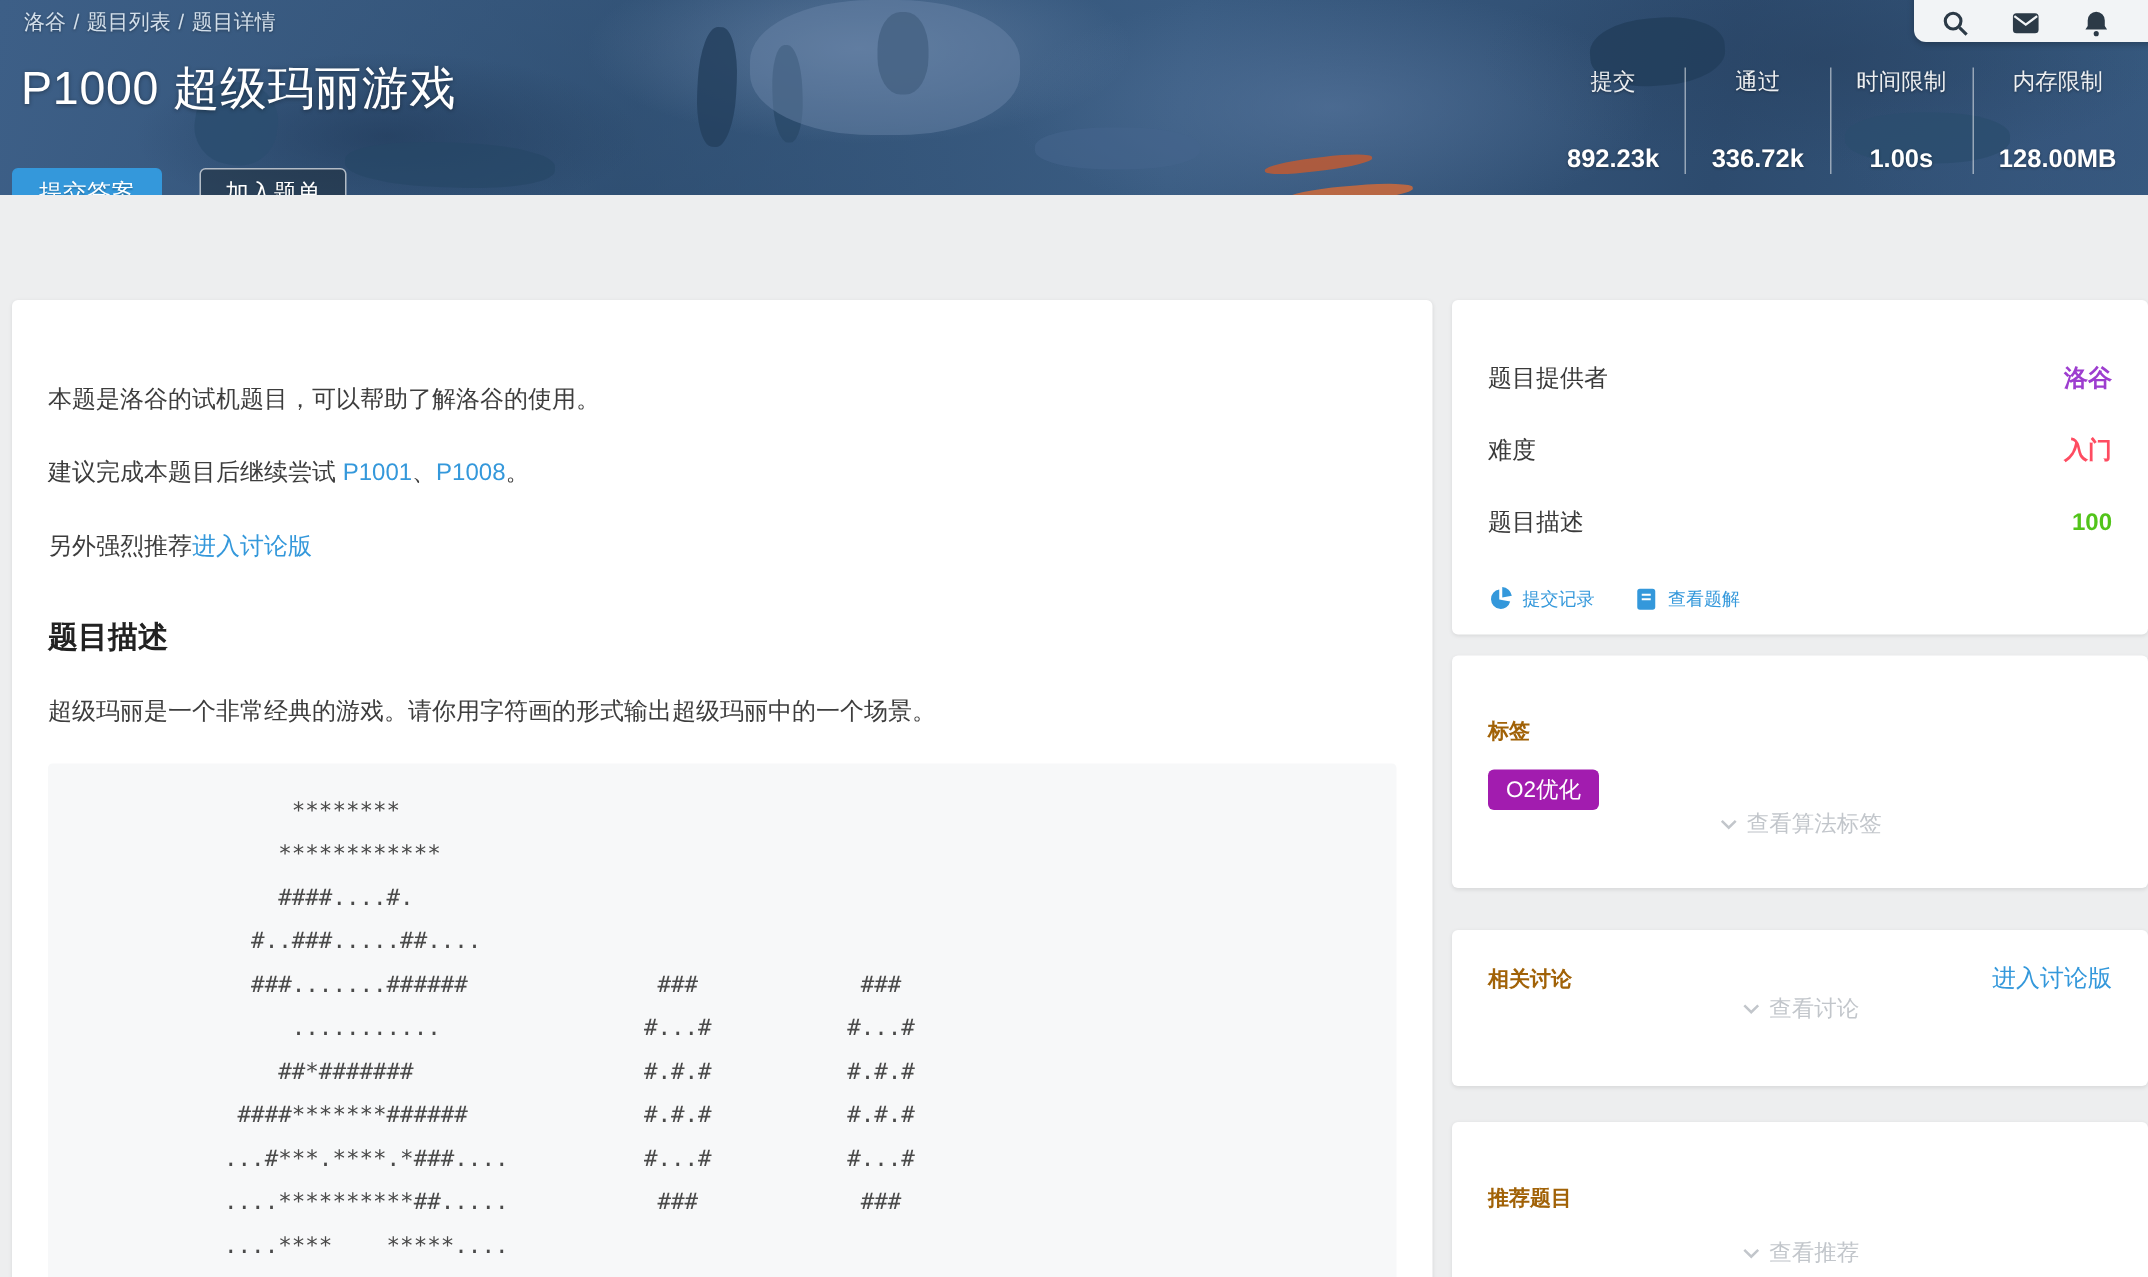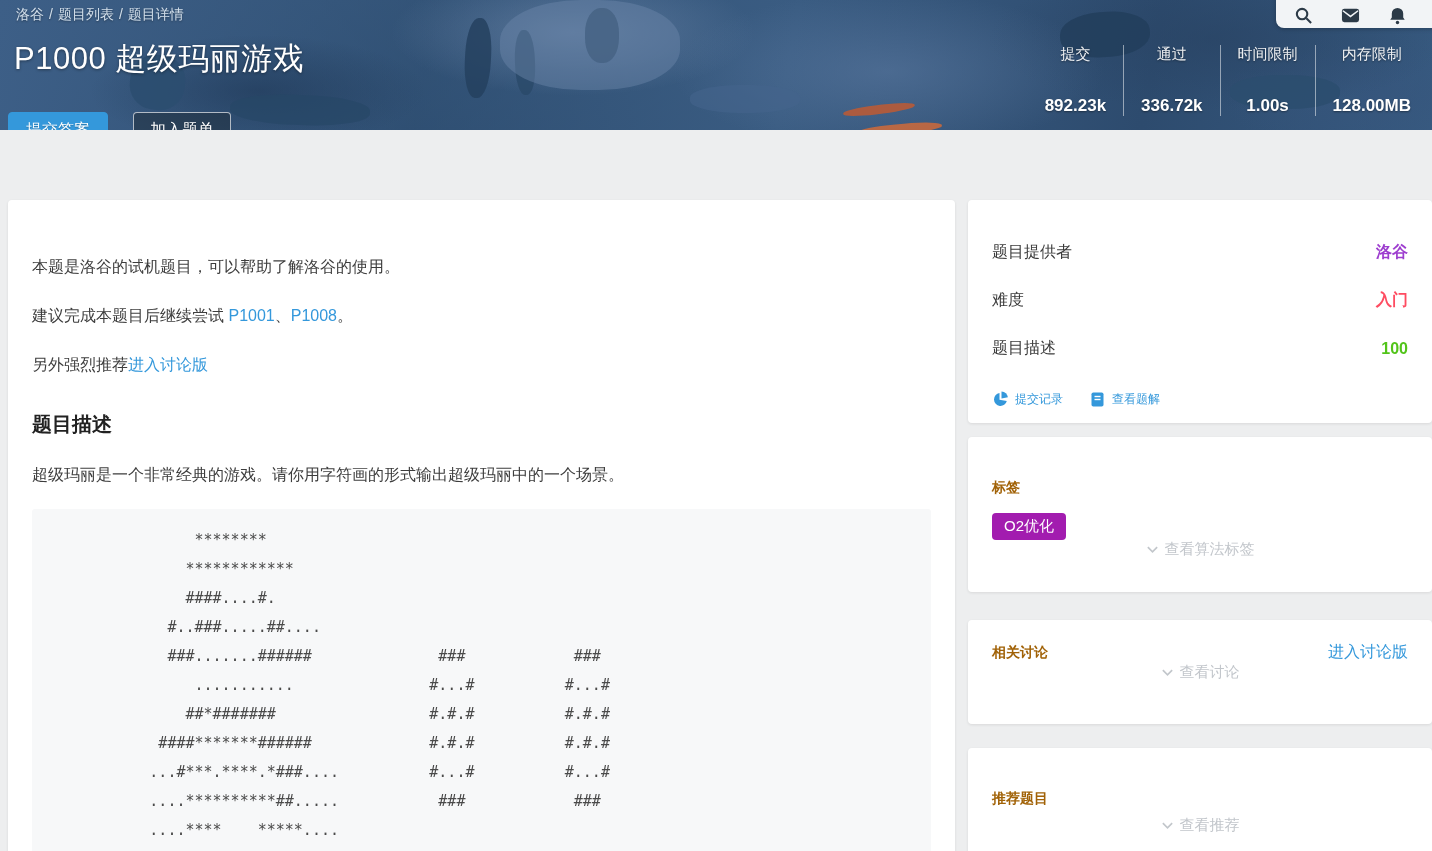--- a/index.html
+++ b/index.html
@@ -227,19 +227,19 @@
   <div class="more-link">
     <svg viewBox="0 0 14 14" fill="none" stroke="#c2c6cb" stroke-width="1.8">
         <path d="M2 4.5l5 5 5-5"></path>
       </svg>
     <span>查看讨论</span>
   </div>
 </div>
 
 <div class="card side-card recommend-card">
   <h3 class="h-side">推荐题目</h3>
-  <div class="more-link" style="margin-top:8px;">
+  <div class="more-link" style="margin-top:18px;">
     <svg viewBox="0 0 14 14" fill="none" stroke="#c2c6cb" stroke-width="1.8">
         <path d="M2 4.5l5 5 5-5"></path>
       </svg>
     <span>查看推荐</span>
   </div>
 </div>
 
 </body></html>

